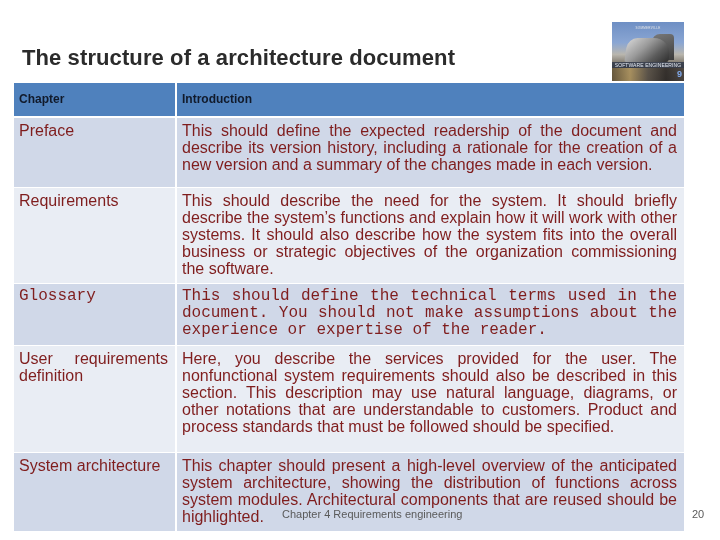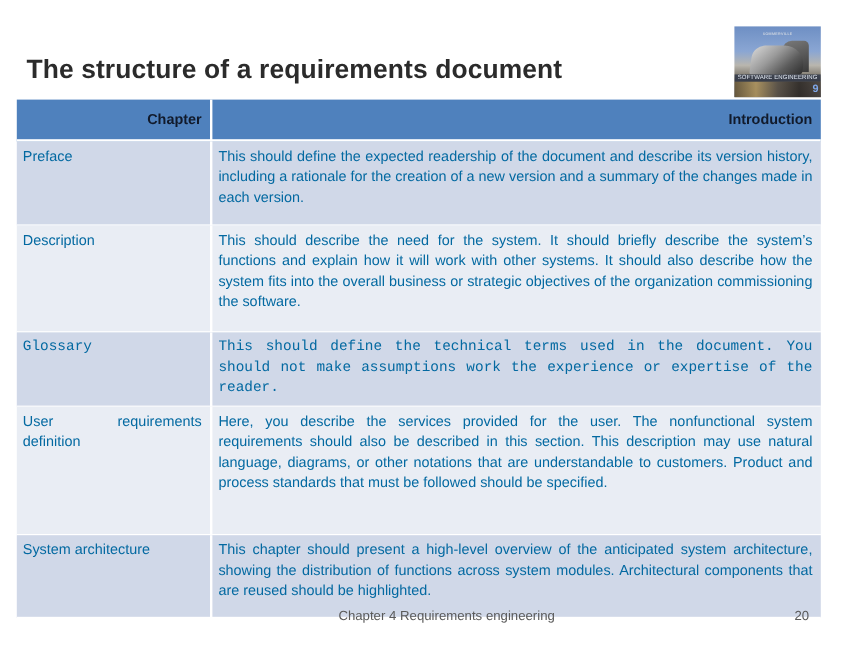--- a/index.html
+++ b/index.html
@@ -92,31 +92,31 @@
       width: 670px;
       border-collapse: separate;
       border-spacing: 0;
       table-layout: fixed;
     }
     table.req-table col.c1 { width: 161px; }
     table.req-table col.c2 { width: 509px; }
     table.req-table th, table.req-table td {
       vertical-align: top;
       padding: 4px 7px 6px 5px;
-      font-size: 12px;
+      font-size: 16px;
       line-height: 17px;
-      color: #0369a1;
+      color: #7f1d1d;
       text-align: justify;
       border-bottom: 1px solid #ffffff;
     }
     table.req-table th {
       background: #4f81bd;
       color: #111a2b;
       font-weight: bold;
-      text-align: right;
+      text-align: left;
       height: 24px;
       padding-top: 8px;
       padding-bottom: 1px;
       font-size: 12px;
       border-bottom: 2px solid #ffffff;
     }
     table.req-table th + th,
     table.req-table td + td {
       border-left: 2px solid #ffffff;
     }
@@ -131,30 +131,30 @@
     .footer-text {
       position: absolute;
       left: 282px;
       top: 508px;
       font-size: 11px;
       color: #5a5a5a;
       white-space: nowrap;
     }
     .page-number {
       position: absolute;
-      left: 662px;
+      left: 692px;
       top: 508px;
       font-size: 11px;
       color: #5a5a5a;
     }
   </style>
 </head>
 <body>
 
-<div class="slide-title">The structure of a requirements document</div>
+<div class="slide-title">The structure of a architecture document</div>
 
 <div class="book-cover">
   <div class="author">SOMMERVILLE</div>
   <div class="building2"></div>
   <div class="building"></div>
   <div class="bottom-photo"></div>
   <div class="band"></div>
   <div class="book-title">SOFTWARE ENGINEERING</div>
   <div class="edition">9</div>
 </div>
@@ -169,26 +169,26 @@
       <th>Chapter</th>
       <th>Introduction</th>
     </tr>
   </thead>
   <tbody>
     <tr class="odd row-preface">
       <td class="chapter-cell">Preface</td>
       <td>This should define the expected readership of the document and describe its version history, including a rationale for the creation of a new version and a summary of the changes made in each version.</td>
     </tr>
     <tr class="even row-introduction">
-      <td class="chapter-cell">Description</td>
+      <td class="chapter-cell">Requirements</td>
       <td>This should describe the need for the system. It should briefly describe the system’s functions and explain how it will work with other systems. It should also describe how the system fits into the overall business or strategic objectives of the organization commissioning the software.</td>
     </tr>
     <tr class="odd row-glossary">
       <td class="chapter-cell">Glossary</td>
-      <td>This should define the technical terms used in the document. You should not make assumptions work the experience or expertise of the reader.</td>
+      <td>This should define the technical terms used in the document. You should not make assumptions about the experience or expertise of the reader.</td>
     </tr>
     <tr class="even row-user-req">
       <td class="chapter-cell">User requirements definition</td>
       <td>Here, you describe the services provided for the user. The nonfunctional system requirements should also be described in this section. This description may use natural language, diagrams, or other notations that are understandable to customers. Product and process standards that must be followed should be specified.</td>
     </tr>
     <tr class="odd row-sysarch">
       <td class="chapter-cell">System architecture</td>
       <td>This chapter should present a high-level overview of the anticipated system architecture, showing the distribution of functions across system modules. Architectural components that are reused should be highlighted.</td>
     </tr>
   </tbody>

